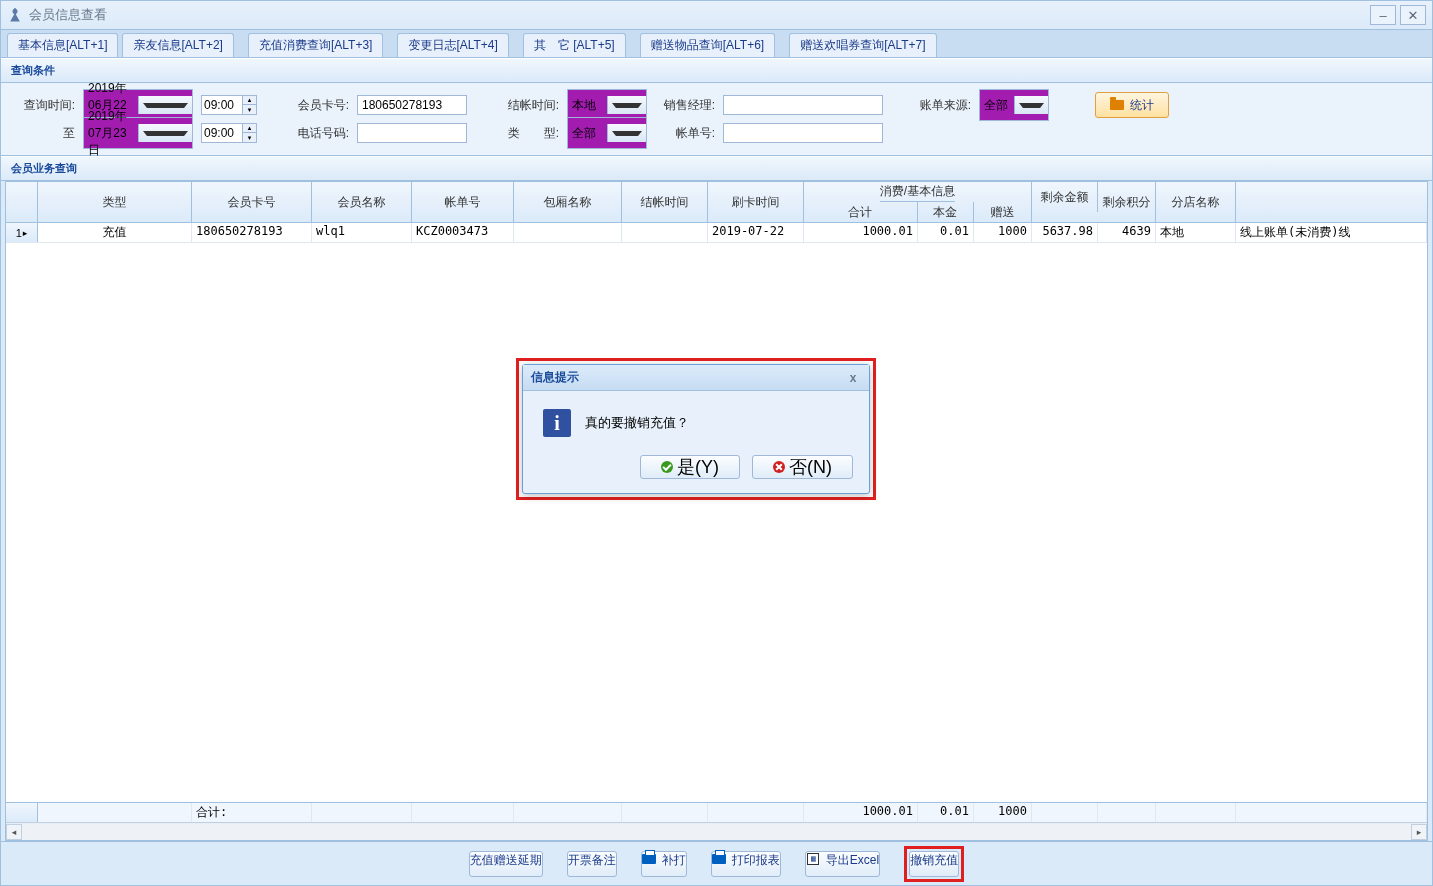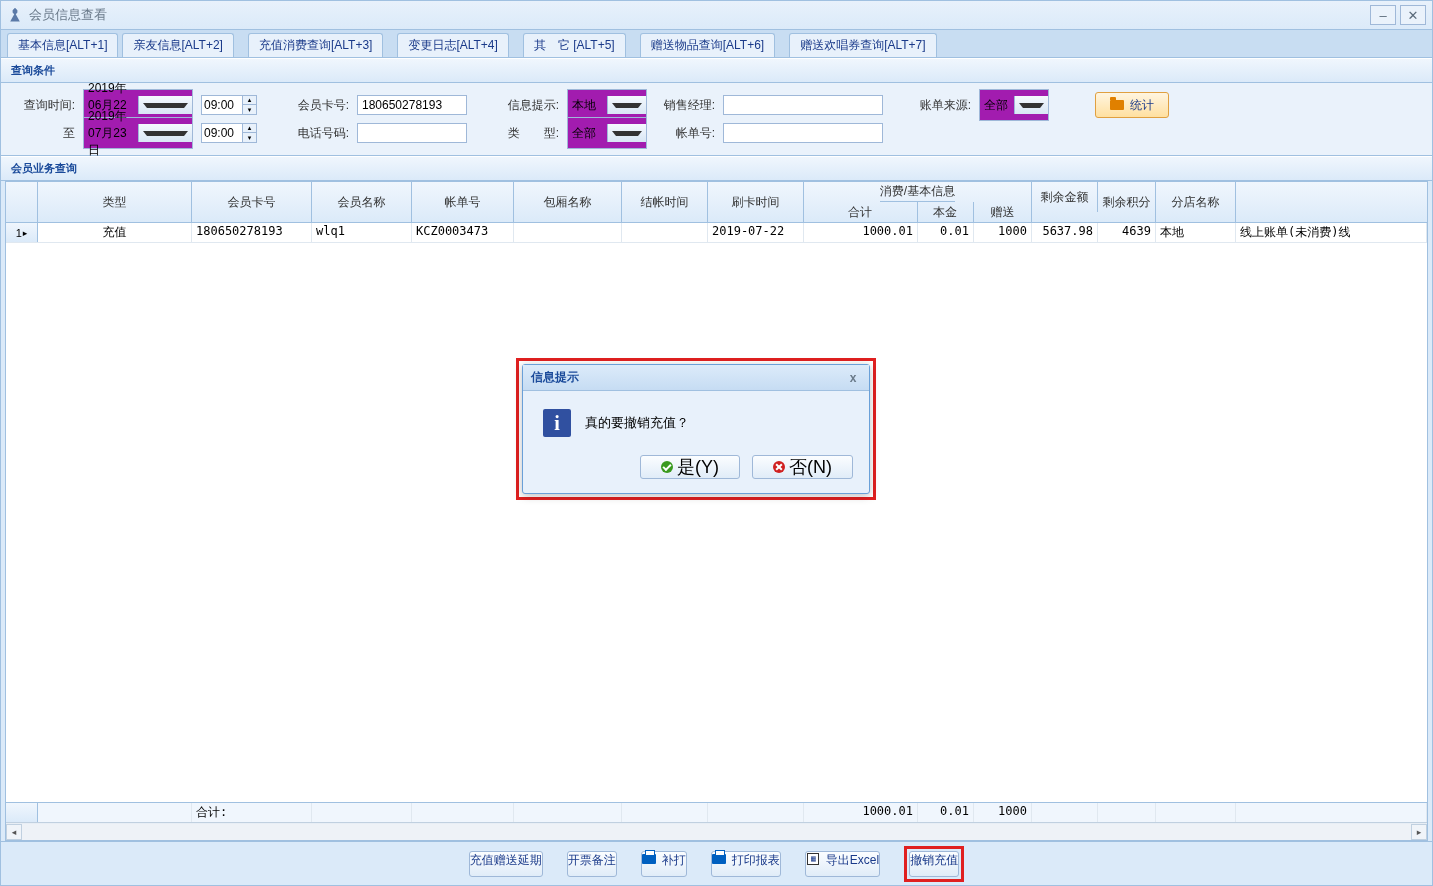--- a/index.html
+++ b/index.html
@@ -108,21 +108,21 @@
           <input value="09:00" style="">
           <div class="sbtns">
             <div class="sb">▴</div>
             <div class="sb">▾</div>
           </div>
         </div>
       <span style="width:20px"></span>
       <span class="flabel" style="width:56px">会员卡号:</span>
       <input class="inp" style="width: 110px;" value="180650278193">
       <span style="width:20px"></span>
-      <span class="flabel" style="width:56px">信息提示:</span>
+      <span class="flabel" style="width:56px">结帐时间:</span>
       <div class="combo" style="width:80px">
           <span>本地</span>
           <span class="cbtn">
             <span class="tri"></span>
           </span>
         </div>
       <span class="flabel" style="width:60px">销售经理:</span>
       <input class="inp" style="width: 160px;" value="">
       <span class="flabel" style="width:70px;margin-left:10px">账单来源:</span>
       <div class="combo" style="width:70px">

